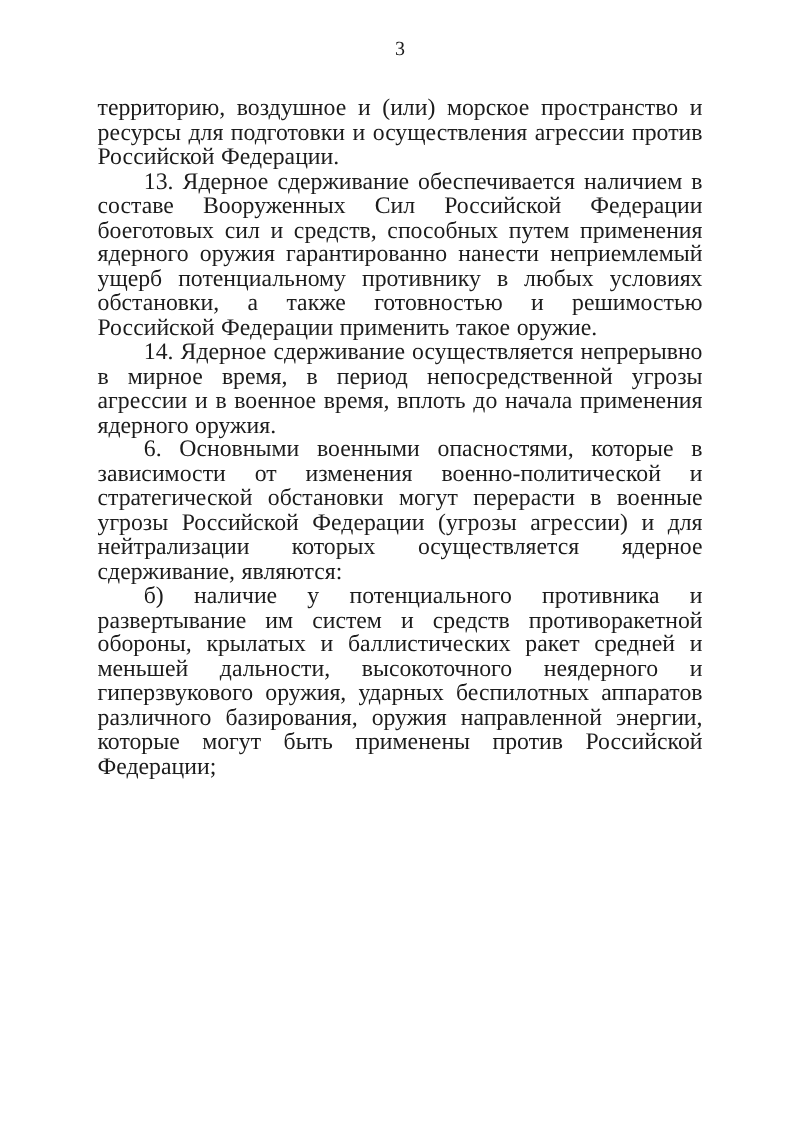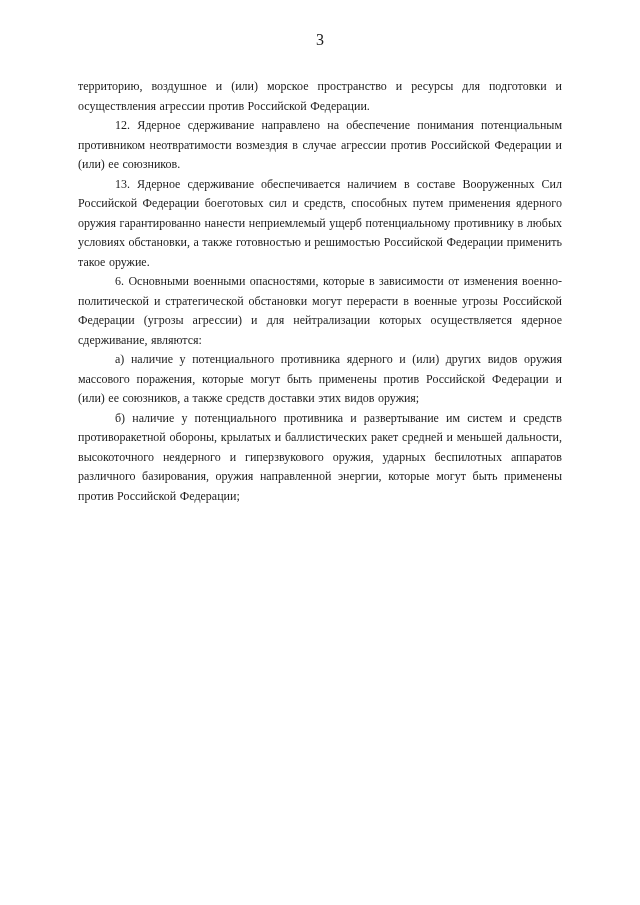--- a/index.html
+++ b/index.html
@@ -23,43 +23,42 @@
     background: #ffffff;
   }
   .page-number {
     text-align: center;
     font-size: 16px;
     line-height: 19px;
     margin: 0 0 28px 0;
   }
   .para {
     margin: 0;
-    font-size: 12px;
+    font-size: 19px;
     line-height: 19.5px;
     text-align: justify;
     text-indent: 37px;
     word-spacing: 0.5px;
   }
   .para.continuation {
     text-indent: 0;
   }
 </style>
 </head>
 <body>
 
 <div class="page">
   <div class="page-number">3</div>
 
   <p class="para continuation">территорию, воздушное и (или) морское пространство и ресурсы для подготовки и осуществления агрессии против Российской Федерации.</p>
 
 
 
-  <p class="para">12. Ядерное сдерживание направлено на обеспечение понимания потенциальным противником неотвратимости возмездия в случае агрессии против Российской Федерации и (или) ее союзников.</p>
 
   <p class="para">13. Ядерное сдерживание обеспечивается наличием в составе Вооруженных Сил Российской Федерации боеготовых сил и средств, способных путем применения ядерного оружия гарантированно нанести неприемлемый ущерб потенциальному противнику в любых условиях обстановки, а также готовностью и решимостью Российской Федерации применить такое оружие.</p>
 
+  <p class="para">14. Ядерное сдерживание осуществляется непрерывно в мирное время, в период непосредственной угрозы агрессии и в военное время, вплоть до начала применения ядерного оружия.</p>
 
   <p class="para">6. Основными военными опасностями, которые в зависимости от изменения военно-политической и стратегической обстановки могут перерасти в военные угрозы Российской Федерации (угрозы агрессии) и для нейтрализации которых осуществляется ядерное сдерживание, являются:</p>
 
-  <p class="para">а) наличие у потенциального противника ядерного и (или) других видов оружия массового поражения, которые могут быть применены против Российской Федерации и (или) ее союзников, а также средств доставки этих видов оружия;</p>
 
   <p class="para">б) наличие у потенциального противника и развертывание им систем и средств противоракетной обороны, крылатых и баллистических ракет средней и меньшей дальности, высокоточного неядерного и гиперзвукового оружия, ударных беспилотных аппаратов различного базирования, оружия направленной энергии, которые могут быть применены против Российской Федерации;</p>
 </div>
 
 </body></html>

